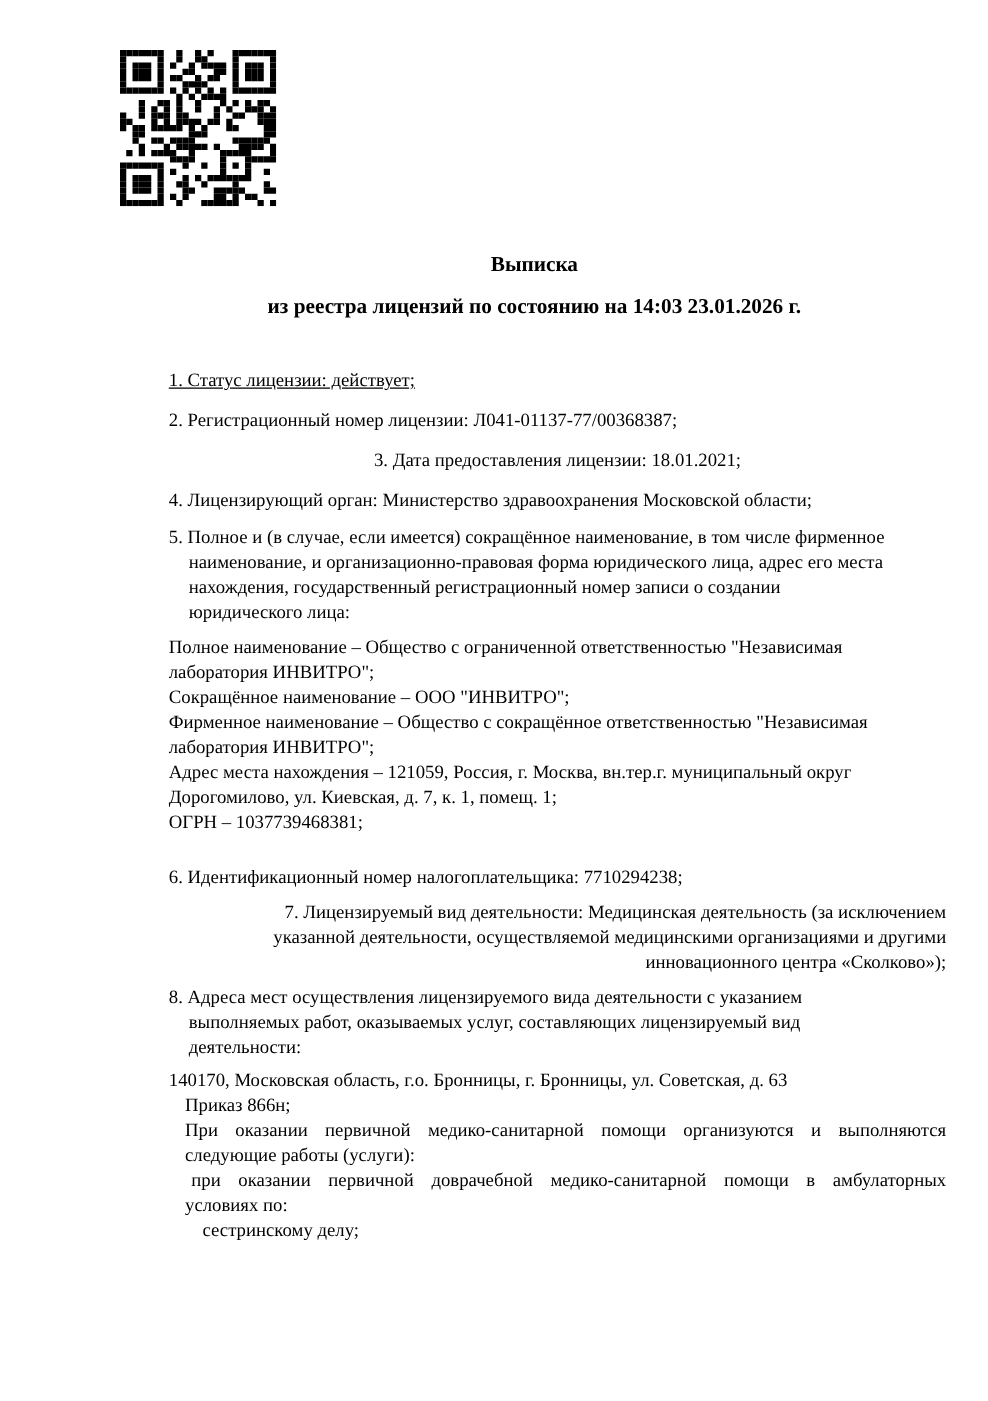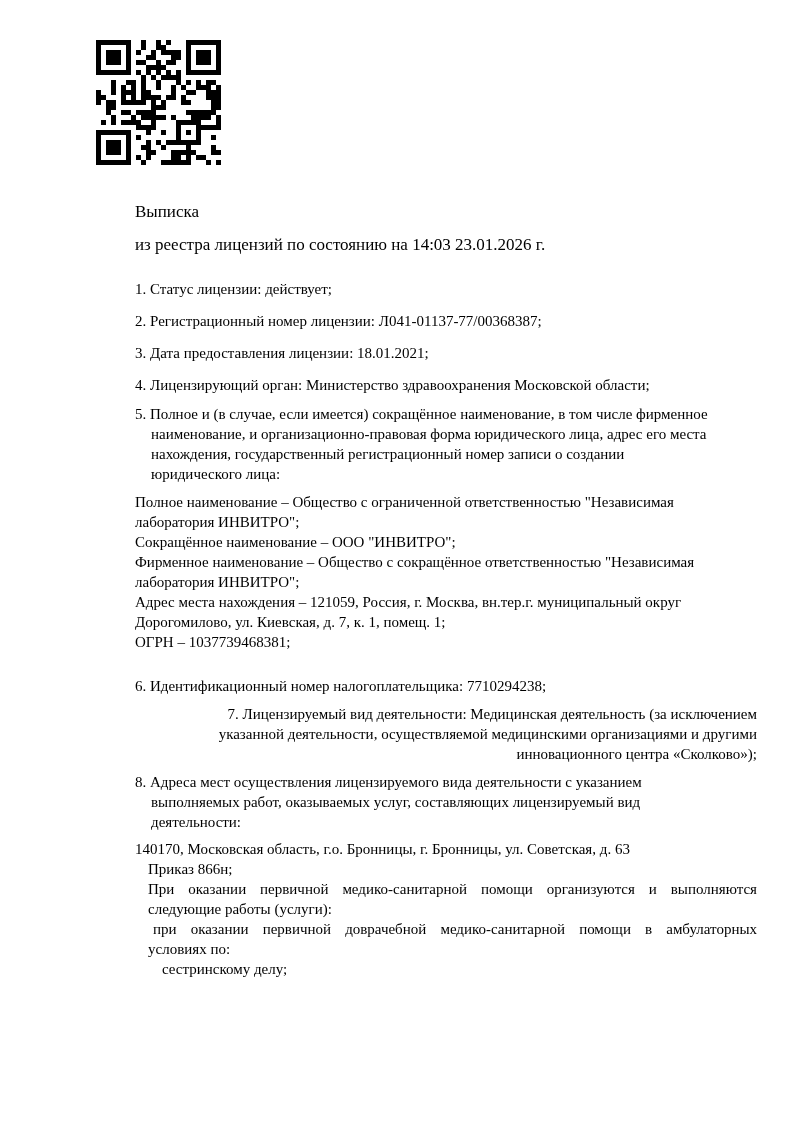--- a/index.html
+++ b/index.html
@@ -20,21 +20,22 @@
     height: 125px;
   }
   .content {
     position: absolute;
     left: 135px;
     top: 201px;
     width: 622px;
   }
   .doc-title, .doc-subtitle {
     width: 585px;
-    font-weight: normal;
+    text-align: center;
+    font-weight: bold;
     font-size: 17px;
     line-height: 22px;
   }
   .doc-subtitle { margin-top: 11px; }
   .para { margin: 0; }
   .line {
     font-size: 15px;
     line-height: 20px;
     white-space: normal;
   }
@@ -350,27 +351,27 @@
         <rect x="85" y="120" width="5" height="5" fill="#000000"></rect>
         <rect x="90" y="120" width="5" height="5" fill="#000000"></rect>
         <rect x="110" y="120" width="5" height="5" fill="#000000"></rect>
         <rect x="120" y="120" width="5" height="5" fill="#000000"></rect>
       </svg>
   </div>
   <div class="content">
     <div class="doc-title">Выписка</div>
     <div class="doc-subtitle">из реестра лицензий по состоянию на 14:03 23.01.2026 г.</div>
     <div id="doc-body">
-        <div class="para" style="margin-top: 23px;">
+        <div class="para" style="margin-top: 39px; text-decoration: underline;">
           <div class="line">1. Статус лицензии: действует;</div>
         </div>
         <div class="para" style="margin-top: 12px;">
           <div class="line">2. Регистрационный номер лицензии: Л041-01137-77/00368387;</div>
         </div>
-        <div class="para" style="margin-top: 12px;">
+        <div class="para" style="margin-top: 12px; text-align: center;">
           <div class="line">3. Дата предоставления лицензии: 18.01.2021;</div>
         </div>
         <div class="para" style="margin-top: 12px;">
           <div class="line">4. Лицензирующий орган: Министерство здравоохранения Московской области;</div>
         </div>
         <div class="para" style="margin-top: 9px;">
           <div class="line">5. Полное и (в случае, если имеется) сокращённое наименование, в том числе фирменное</div>
           <div class="line cont">наименование, и организационно-правовая форма юридического лица, адрес его места</div>
           <div class="line cont">нахождения, государственный регистрационный номер записи о создании</div>
           <div class="line cont">юридического лица:</div>

